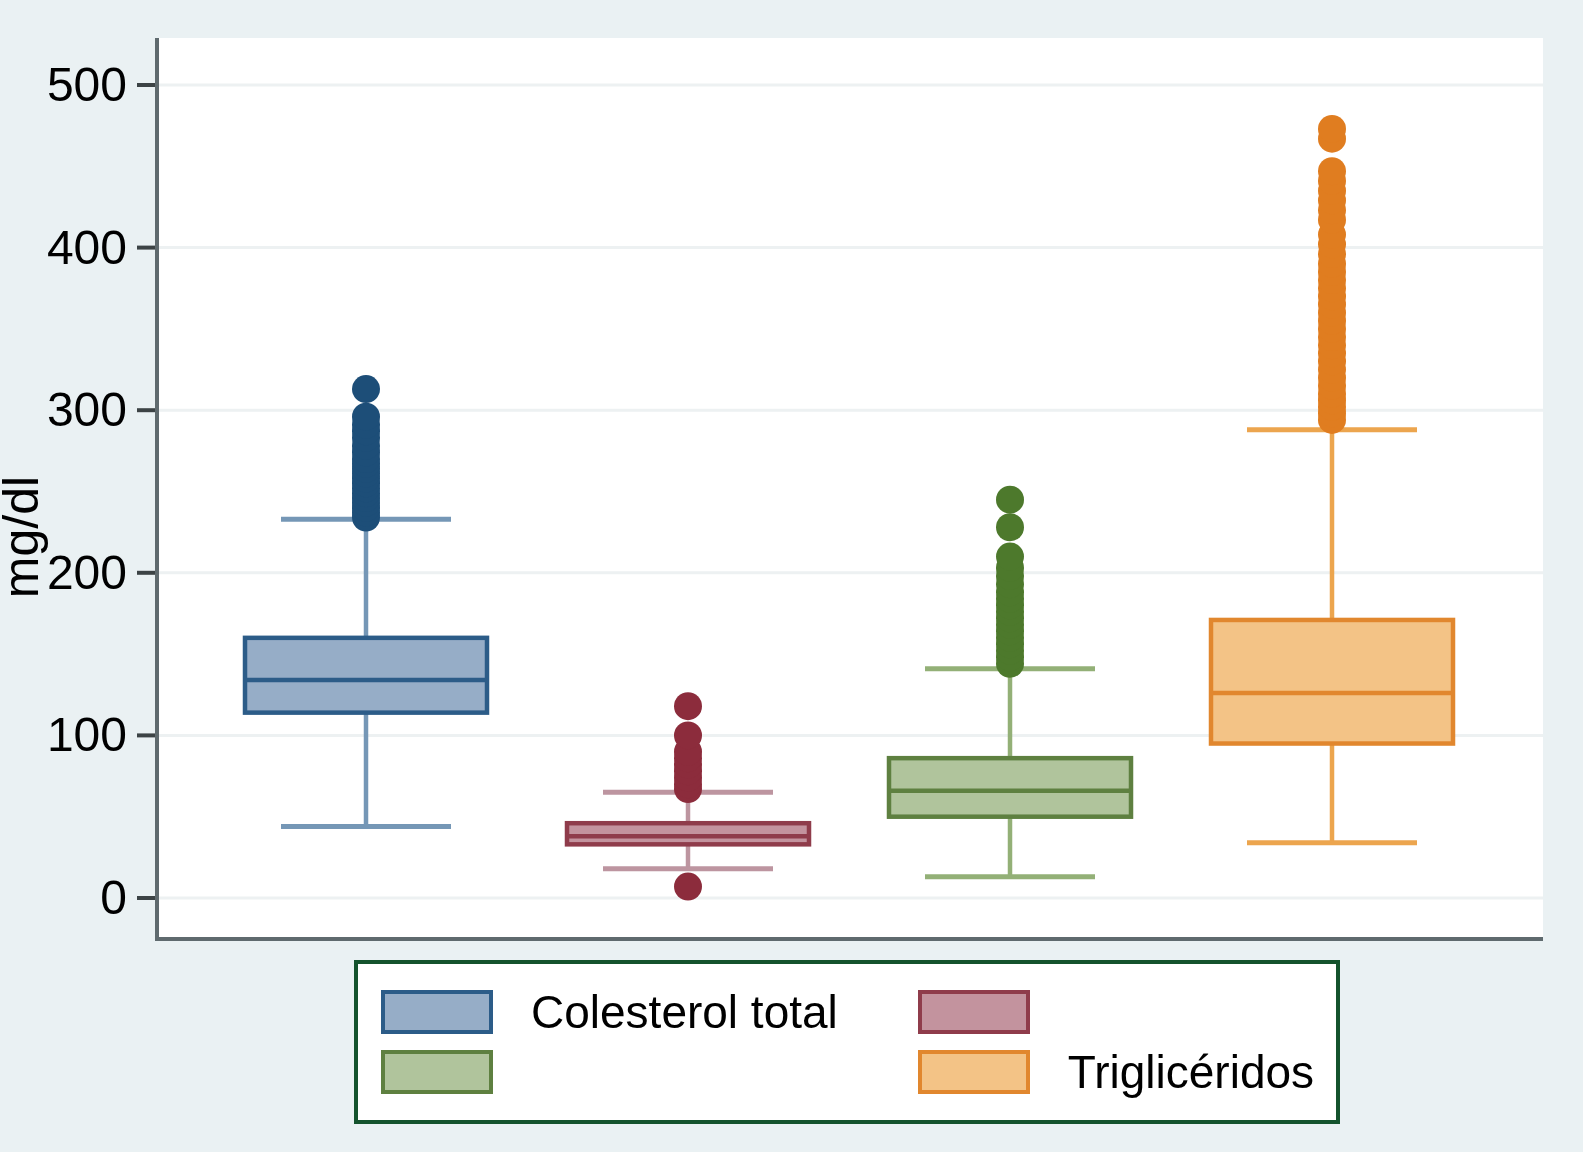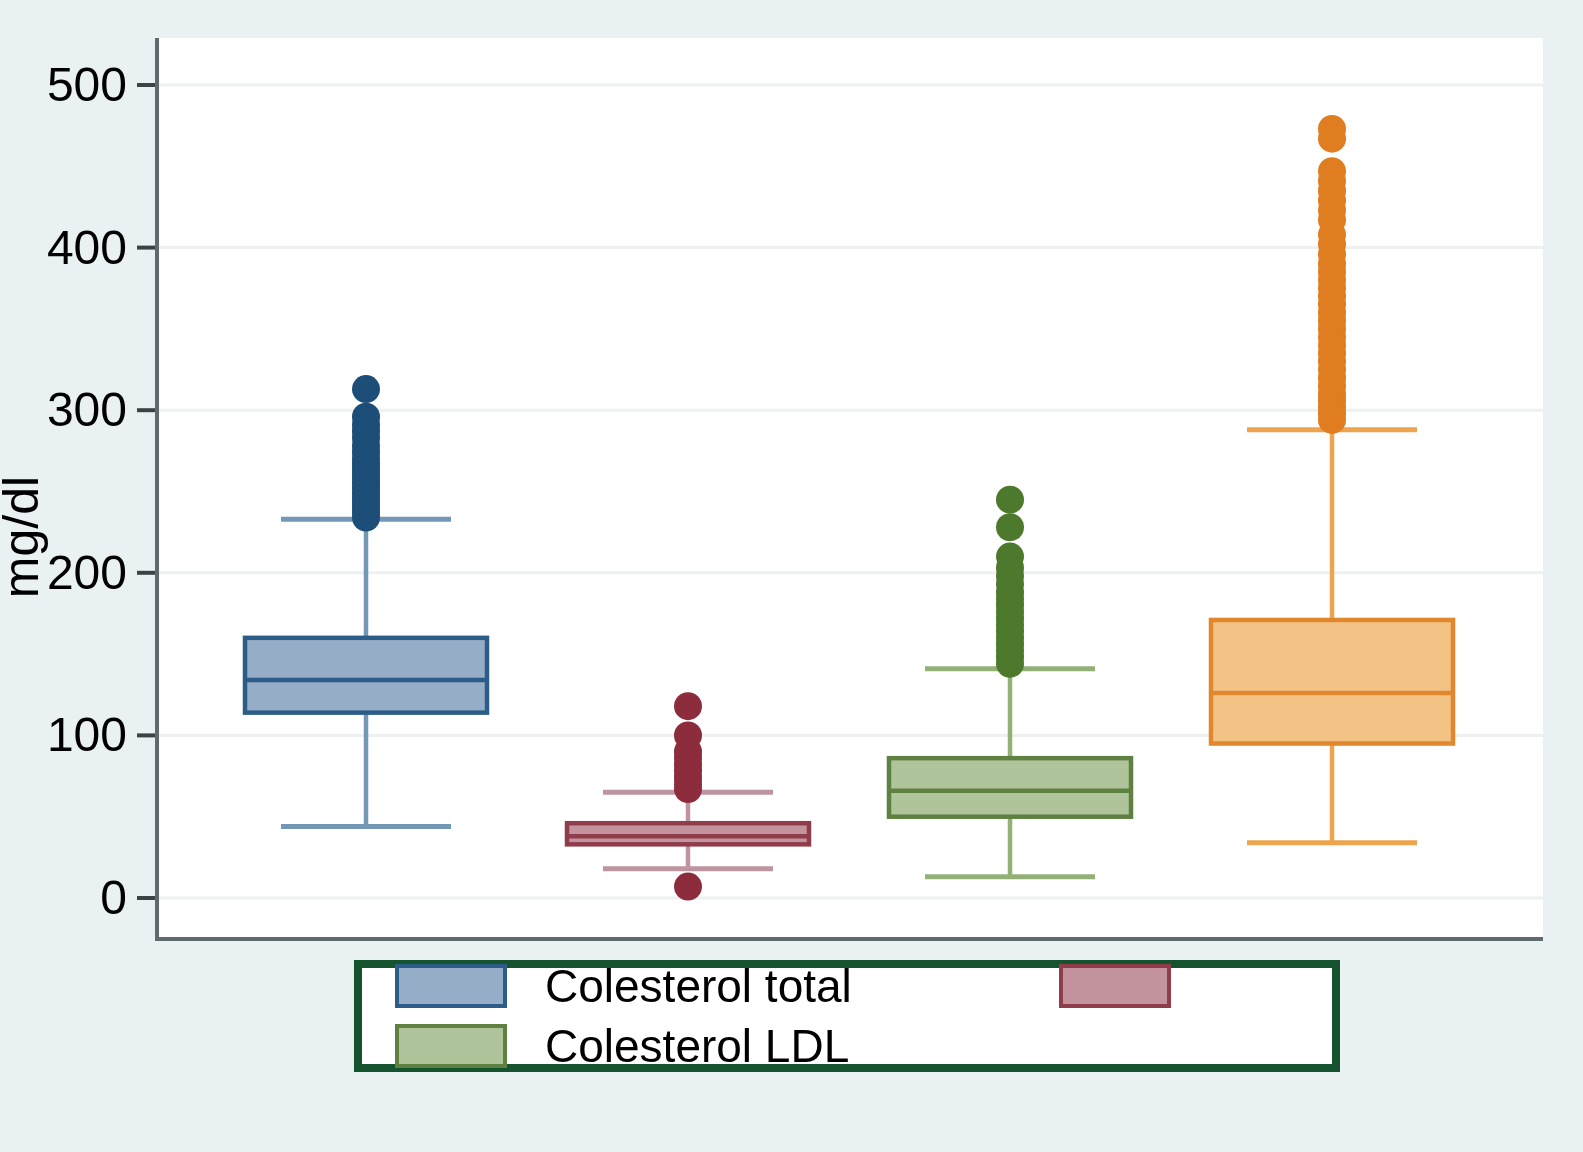--- a/index.html
+++ b/index.html
@@ -7,30 +7,30 @@
     position:relative;
     width:1583px;height:1152px;
     background:#eaf1f3;
     font-family:"Liberation Sans", sans-serif;
     overflow:hidden;
   }
   svg text{font-family:"Liberation Sans", sans-serif;}
   .legend{
     position:absolute;
     left:354px; top:960px;
-    width:986px; height:112px;
+    width:986px; height:164px;
     background:#ffffff;
-    border:8px solid #14532d;
+    border:4px solid #14532d;
     box-sizing:border-box;
     display:grid;
     grid-template-columns:auto auto;
     column-gap:80px;
     row-gap:14px;
     align-content:center;
-    padding:10px 33px;
+    padding:10px 23px;
   }
   .legend-item{
     display:flex;
     align-items:center;
     gap:38px;
     white-space:nowrap;
   }
   .legend-swatch{
     display:inline-block;
     width:112px;height:44px;
@@ -188,17 +188,20 @@
   <div class="legend" id="legend">
       <div class="legend-item">
         <span class="legend-swatch" style="background: rgb(150, 173, 199); border-color: rgb(44, 92, 136);"></span>
         <span class="legend-label">Colesterol total</span>
       </div>
       <div class="legend-item">
         <span class="legend-swatch" style="background: rgb(195, 147, 158); border-color: rgb(143, 60, 75);"></span>
       </div>
       <div class="legend-item">
         <span class="legend-swatch" style="background: rgb(176, 196, 156); border-color: rgb(94, 128, 64);"></span>
-        <span class="legend-label">Colesterol LDL</span>
+      </div>
+      <div class="legend-item">
+        <span class="legend-swatch" style="background: rgb(243, 195, 134); border-color: rgb(225, 135, 46);"></span>
+        <span class="legend-label">Triglicéridos</span>
       </div>
     </div>
 
 </div>
 
 </body></html>

